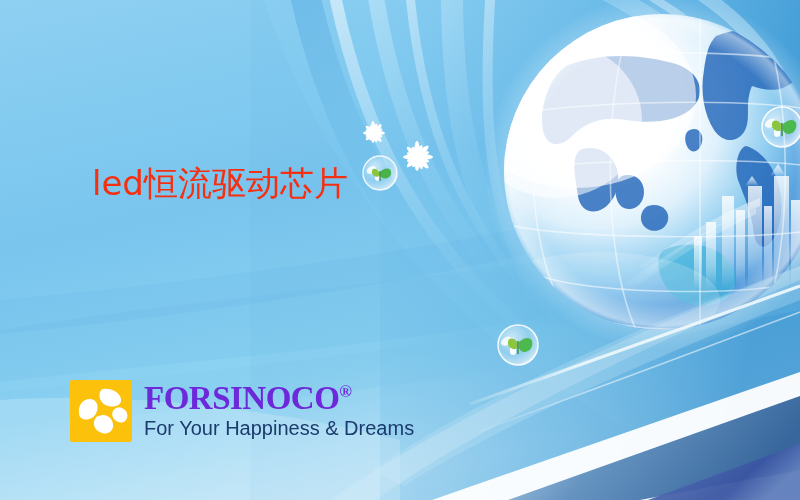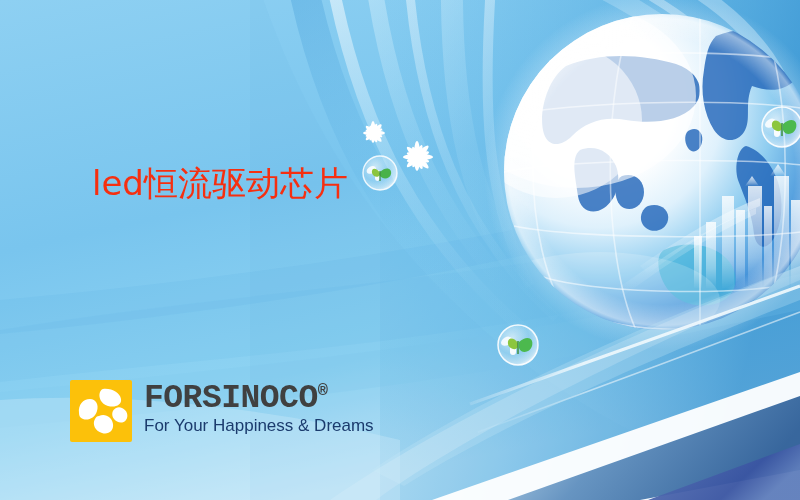--- a/index.html
+++ b/index.html
@@ -55,36 +55,36 @@
   #logo-mark {
     width: 62px;
     height: 62px;
     flex: 0 0 auto;
   }
   #logo-text {
     margin-left: 12px;
     padding-top: 2px;
   }
   #brand-name {
-    font-family: Liberation Mono, monospace;
+    font-family: Liberation Serif, serif;
     font-weight: bold;
     font-size: 33px;
     line-height: 1.0;
-    color: #404040;
+    color: #6d28d9;
     letter-spacing: -0.5px;
     white-space: nowrap;
   }
   #brand-name .reg {
     font-size: 17px;
     vertical-align: super;
     line-height: 1;
   }
   #brand-tagline {
     font-family: "Liberation Sans", sans-serif;
-    font-size: 17px;
+    font-size: 20px;
     line-height: 1.1;
     color: #1b3b6d;
     margin-top: 2px;
     white-space: nowrap;
   }
 </style>
 </head>
 <body>
 
 <div id="poster">

